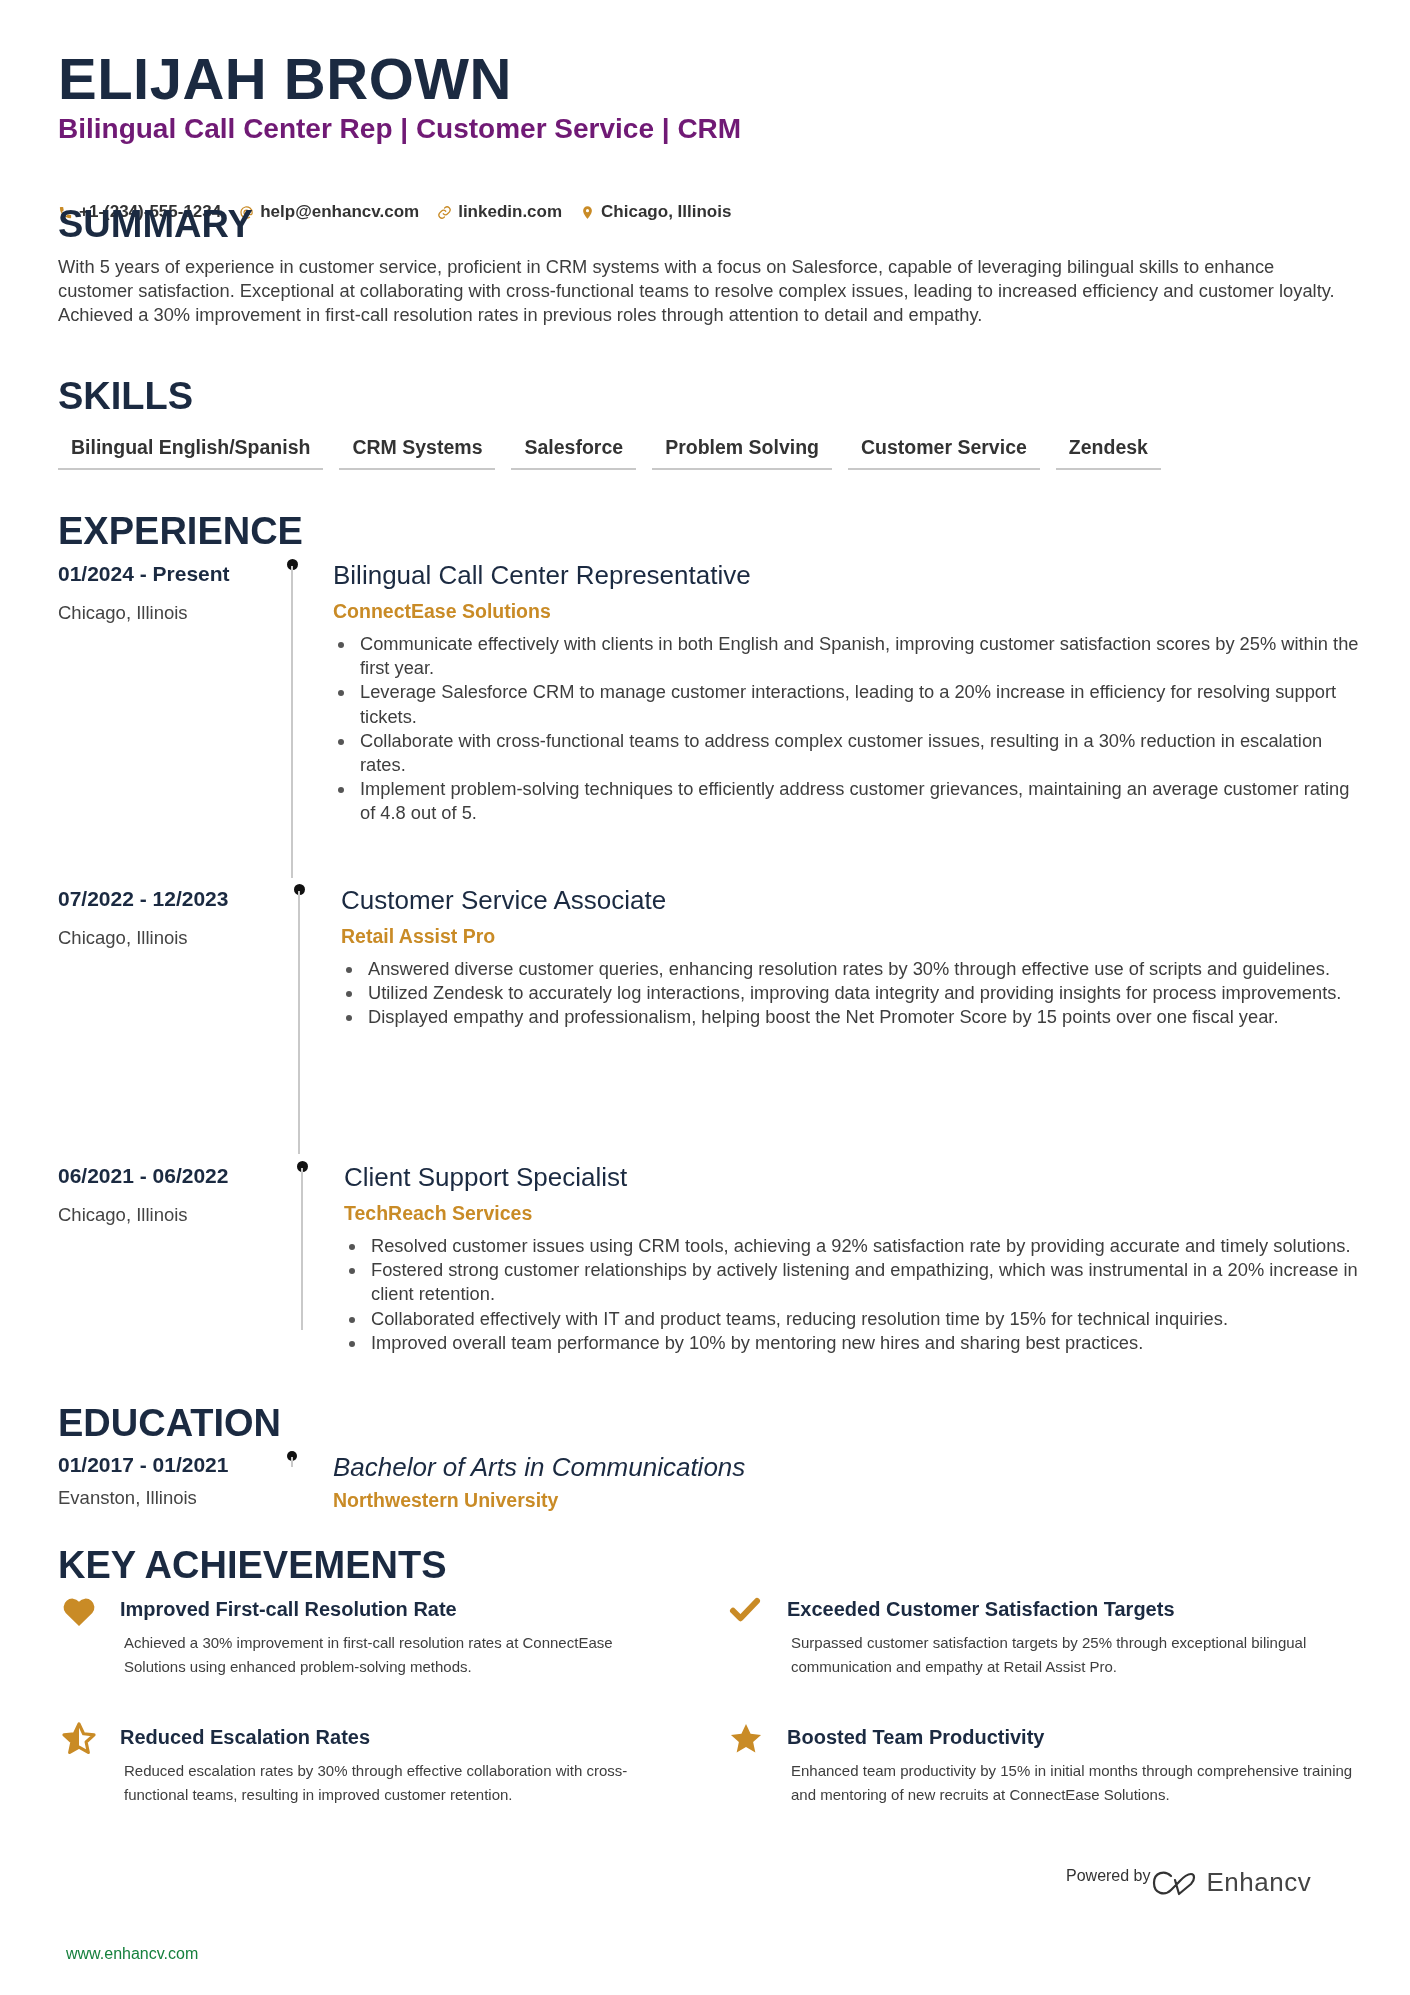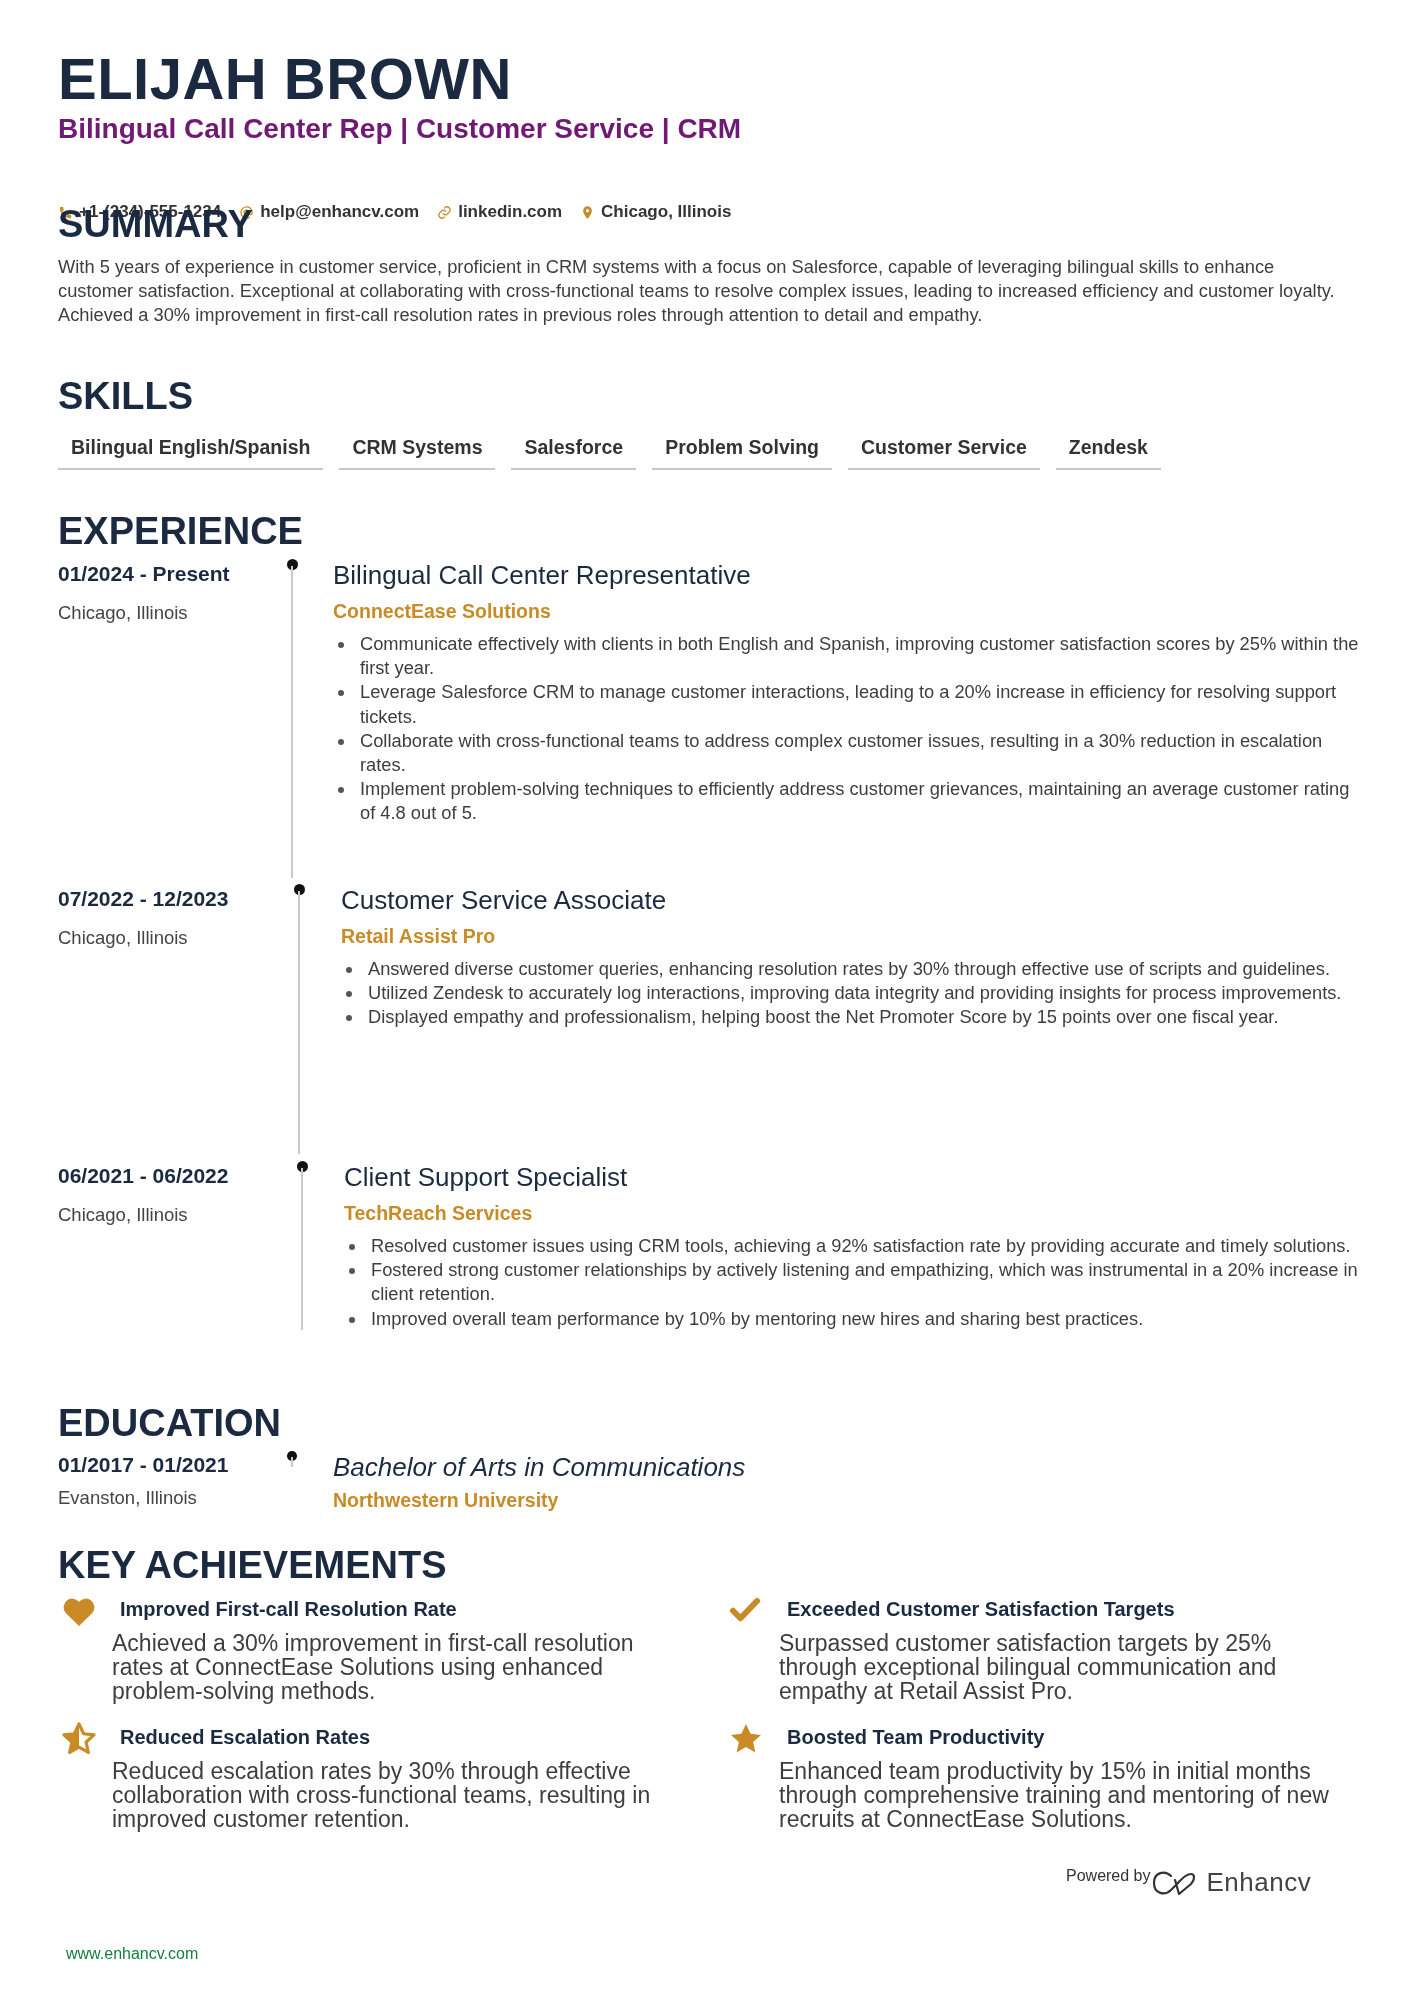--- a/index.html
+++ b/index.html
@@ -25,21 +25,21 @@
   .tl-dot { width: 11px; height: 11px; border-radius: 50%; background: #111; }
   .entry-title { font-size: 26px; color: #1b2a41; line-height: 32px; }
   .entry-company { font-size: 19.5px; font-weight: 700; color: #c98b26; line-height: 24px; }
   .bullets { list-style: none; font-size: 18.3px; line-height: 24.2px; color: #3e3e3e; }
   .bullets li { position: relative; padding-left: 27px; }
   .bullets li::before { content: ""; position: absolute; left: 5px; top: 10px; width: 6px; height: 6px; border-radius: 50%; background: #555; }
 
   .ach { width: 600px; }
   .ach-icon { position: absolute; left: 0; top: 0; width: 38px; height: 38px; }
   .ach-title { position: absolute; left: 60px; top: 4px; font-size: 20px; font-weight: 700; color: #1b2a41; line-height: 26px; white-space: nowrap; }
-  .ach-desc { position: absolute; left: 52px; top: 39px; width: 570px; font-size: 23px; line-height: 24.2px; color: #3e3e3e; }
+  .ach-desc { position: absolute; left: 64px; top: 39px; width: 570px; font-size: 15px; line-height: 24.2px; color: #3e3e3e; }
 
   .footer-left { left: 66px; top: 1945px; font-size: 16px; color: #15803d; }
   .footer-right { left: 1066px; top: 1867px; display: flex; align-items: flex-start; }
   .powered { font-size: 16px; color: #333; }
   .brand { display: flex; align-items: center; gap: 10px; font-size: 26px; color: #444; letter-spacing: 0.5px; }
 </style>
 </head>
 <body>
 
 <div class="abs name">ELIJAH BROWN</div>
@@ -119,20 +119,21 @@
 <div>
   <div class="abs entry-date" style="top:1163px;">06/2021 - 06/2022</div>
   <div class="abs entry-loc" style="top:1203px;">Chicago, Illinois</div>
   <div class="abs tl-dot" style="left:297px; top:1161px;"></div>
   <div class="abs tl-line" style="left:301px; top:1168px; height:162px;"></div>
   <div class="abs entry-title" style="left:344px; top:1161px;">Client Support Specialist</div>
   <div class="abs entry-company" style="left:344px; top:1201px;">TechReach Services</div>
   <ul class="abs bullets" style="left:344px; top:1234px; width:1030px;">
     <li>Resolved customer issues using CRM tools, achieving a 92% satisfaction rate by providing accurate and timely solutions.</li>
     <li>Fostered strong customer relationships by actively listening and empathizing, which was instrumental in a 20% increase in client retention.</li>
+    <li>Collaborated effectively with IT and product teams, reducing resolution time by 15% for technical inquiries.</li>
     <li>Improved overall team performance by 10% by mentoring new hires and sharing best practices.</li>
   </ul>
 </div>
 
 <div class="abs section-title" style="top:1404px;">EDUCATION</div>
 <div>
   <div class="abs entry-date" style="top:1452px;">01/2017 - 01/2021</div>
   <div class="abs entry-loc" style="top:1486px;">Evanston, Illinois</div>
   <div class="abs tl-dot" style="left:287px; top:1451px; width:10px; height:10px;"></div>
   <div class="abs tl-line" style="left:291px; top:1457px; height:10px;"></div>

